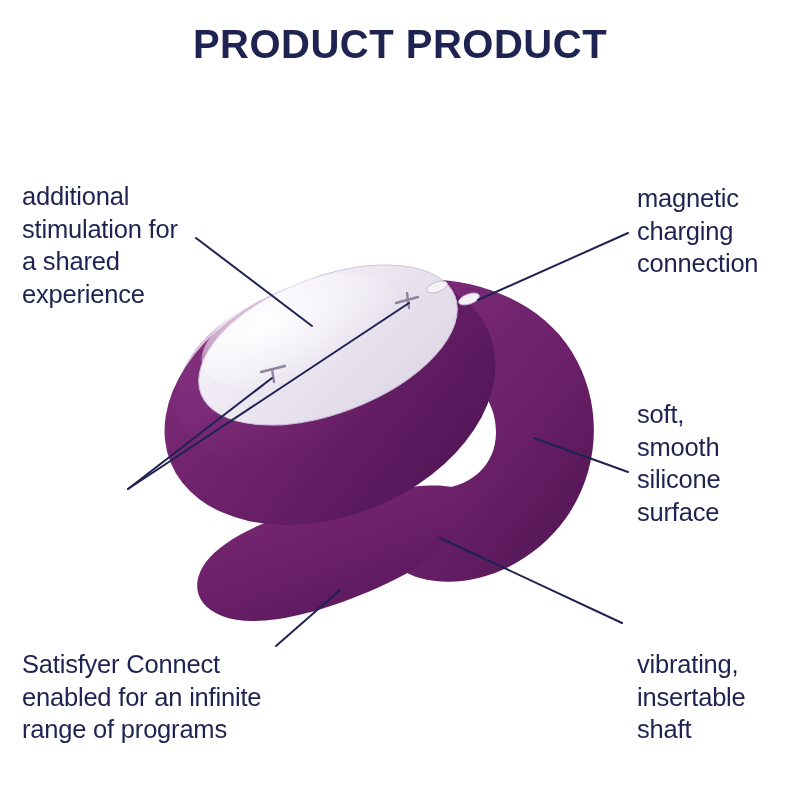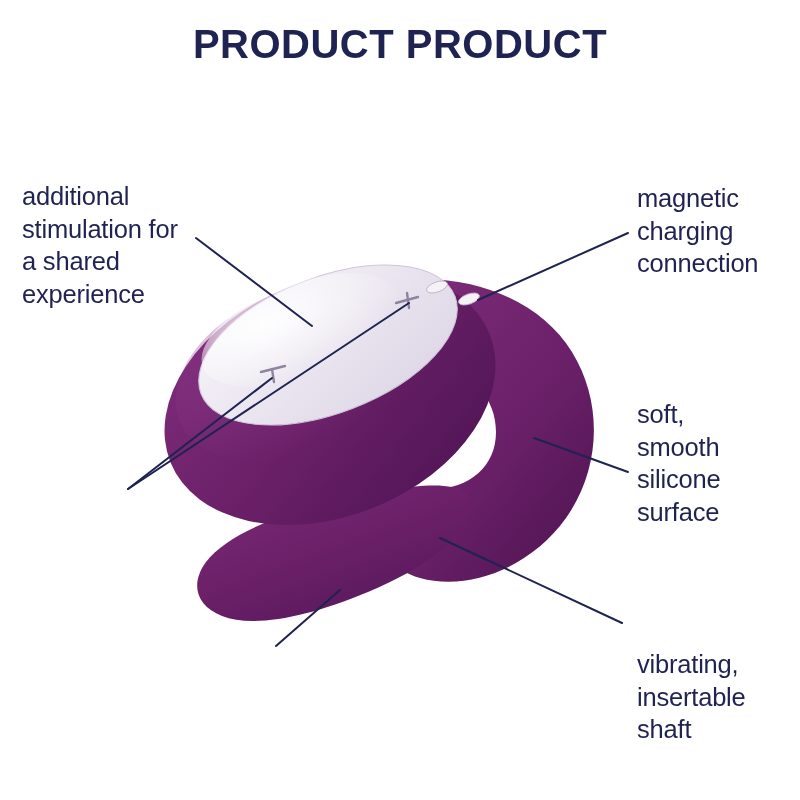--- a/index.html
+++ b/index.html
@@ -179,18 +179,21 @@
   <div class="callout align-left" id="callout-magnetic-charging">magnetic
 charging
 connection</div>
 
 
   <div class="callout align-left" id="callout-soft-silicone">soft,
 smooth
 silicone
 surface</div>
 
+  <div class="callout align-left" id="callout-satisfyer-connect">Satisfyer Connect
+enabled for an infinite
+range of programs</div>
 
   <div class="callout align-left" id="callout-vibrating-shaft">vibrating,
 insertable
 shaft</div>
 
 </div>
 
 </body></html>

